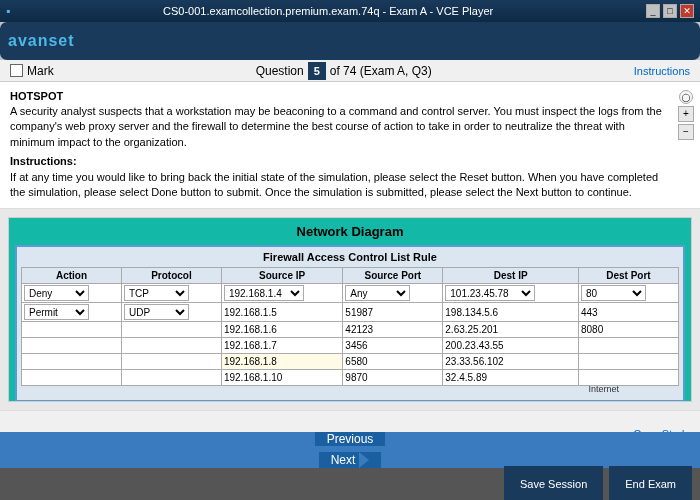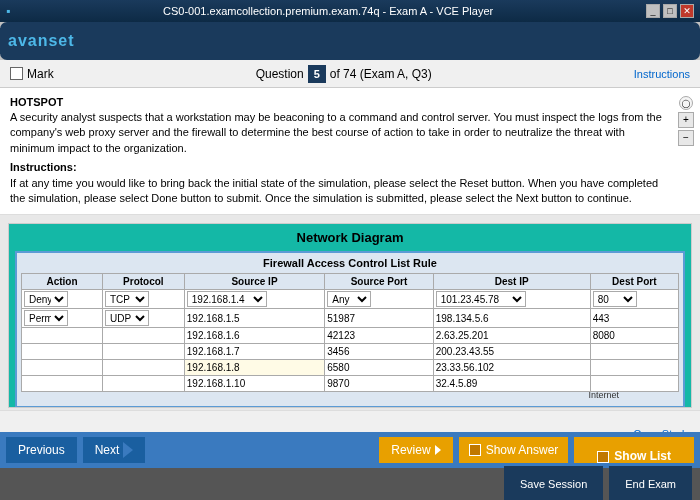--- a/index.html
+++ b/index.html
@@ -47,21 +47,21 @@
       display: flex;
       align-items: center;
       padding: 0;
       border-radius: 7px;
     }
 
     
     .question-bar {
       background: #f0f0f0;
       border-bottom: 1px solid #ccc;
-      height: 28px;
+      height: 22px;
       display: flex;
       align-items: center;
       justify-content: space-between;
       padding: 0 10px;
     }
     .mark-area { display: flex; align-items: center; gap: 4px; }
     .mark-checkbox { width: 13px; height: 13px; border: 1px solid #666; background: white; }
     .question-center { display: flex; align-items: center; gap: 4px; font-size: 12px; }
     .question-num {
       background: #1a3a5c;
@@ -153,21 +153,21 @@
       text-align: center;
       font-size: 10px;
     }
     table.firewall-table td {
       border: 1px solid #aaa;
       padding: 1px 2px;
       background: white;
       font-size: 10px;
     }
     .mini-select {
-      width: 44px;
+      width: 65px;
       height: 16px;
       font-size: 10px;
       border: 1px solid #aaa;
       background: white;
     }
 
     
     .case-study-bar {
       background: #f0f0f0;
       height: 22px;
@@ -180,20 +180,21 @@
     .case-study-link { color: #0066cc; font-size: 11px; cursor: pointer; margin-top: 25px; }
 
     
     .bottom-nav {
       background: #3a7abf;
       height: 36px;
       display: flex;
       align-items: center;
       padding: 0 6px;
       gap: 6px;
+      flex-direction: column;
     }
     .nav-btn {
       height: 26px;
       padding: 0 12px;
       border: none;
       cursor: pointer;
       font-size: 12px;
       display: flex;
       align-items: center;
       gap: 4px;

